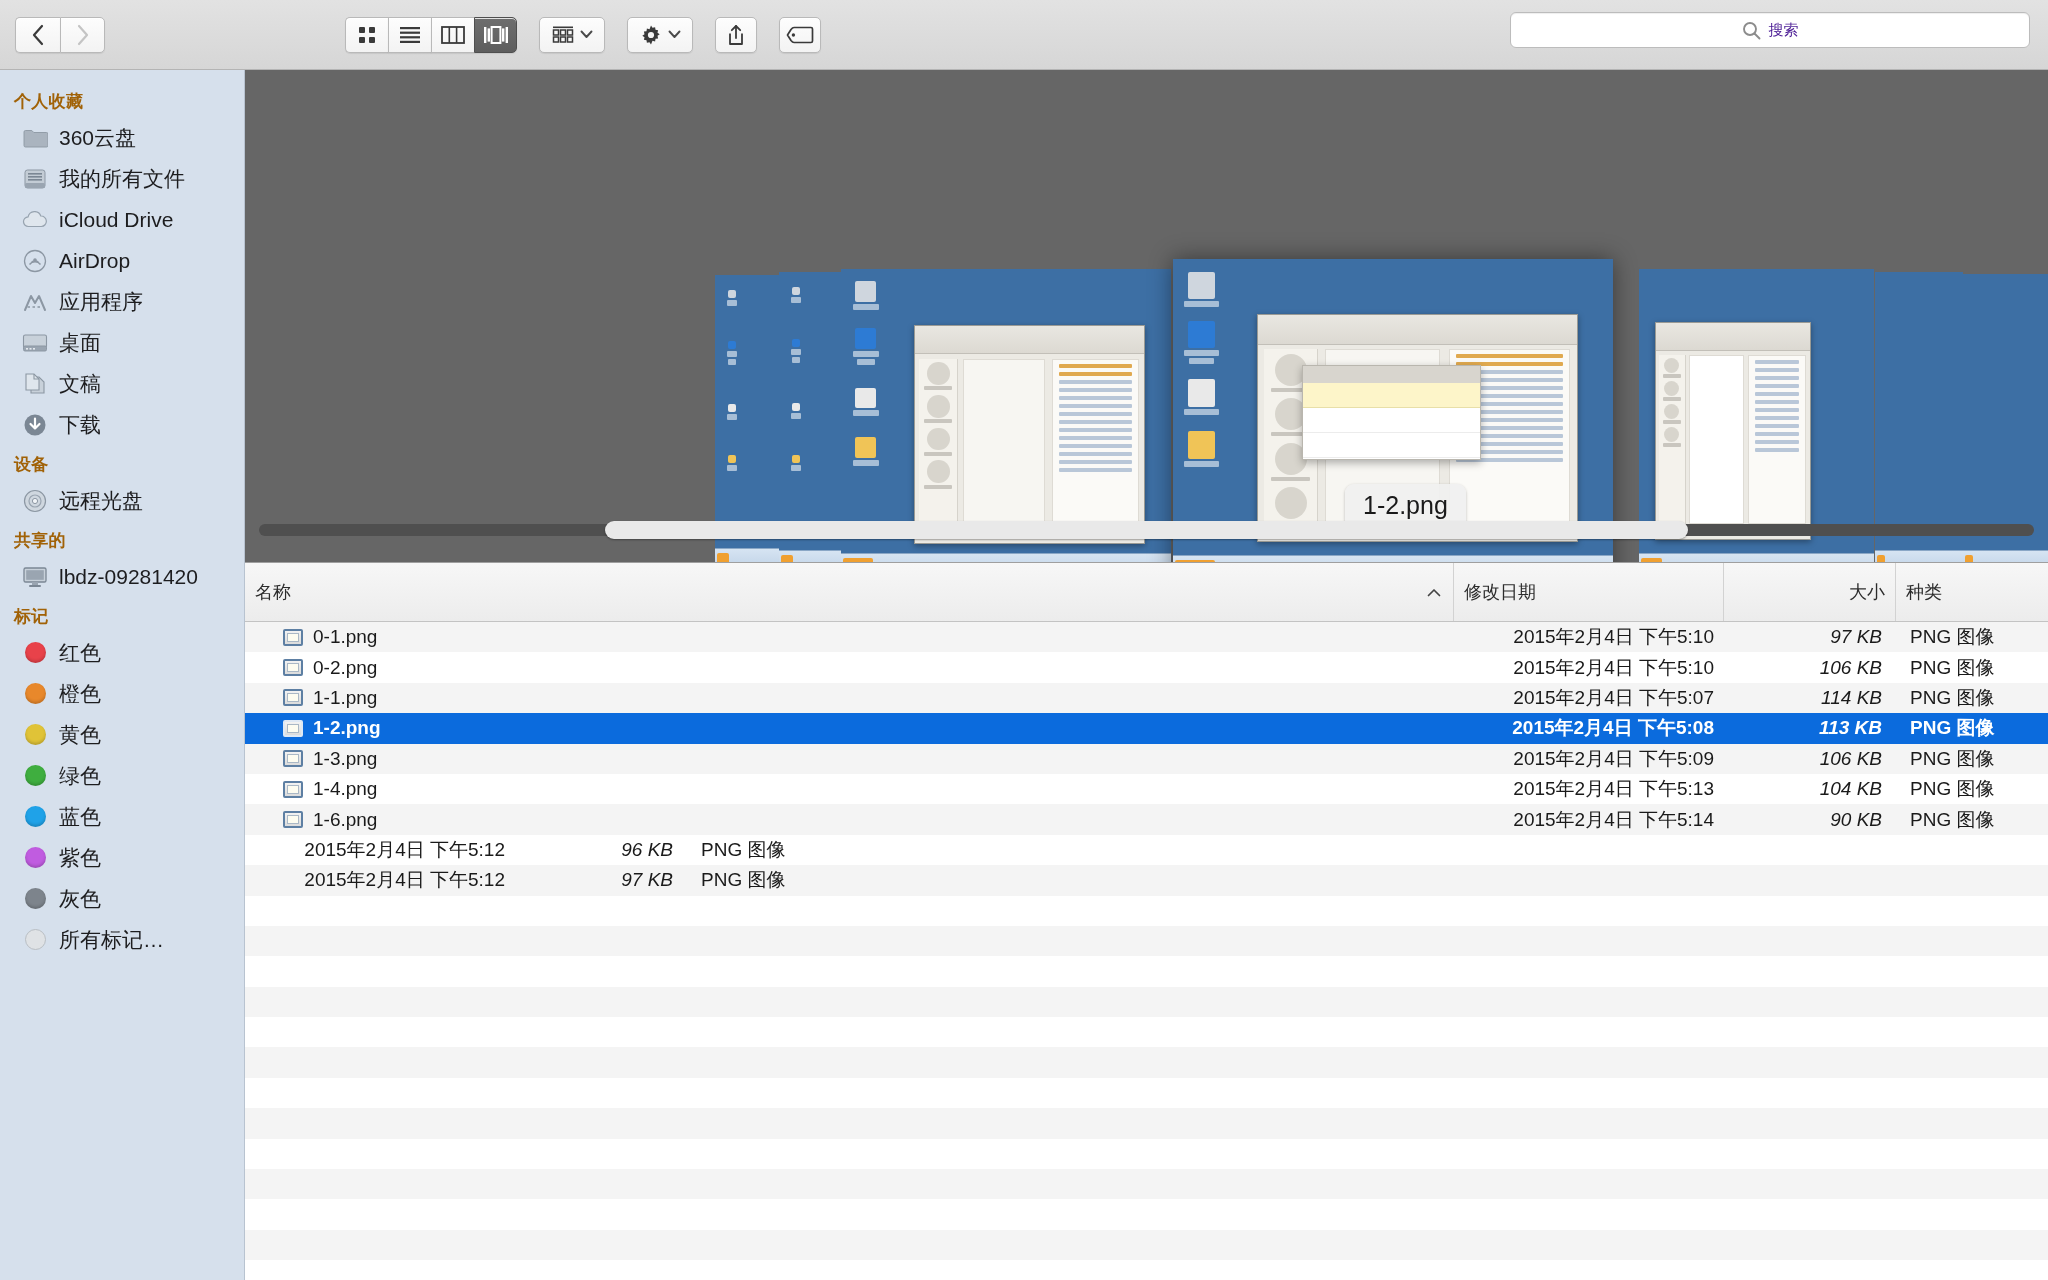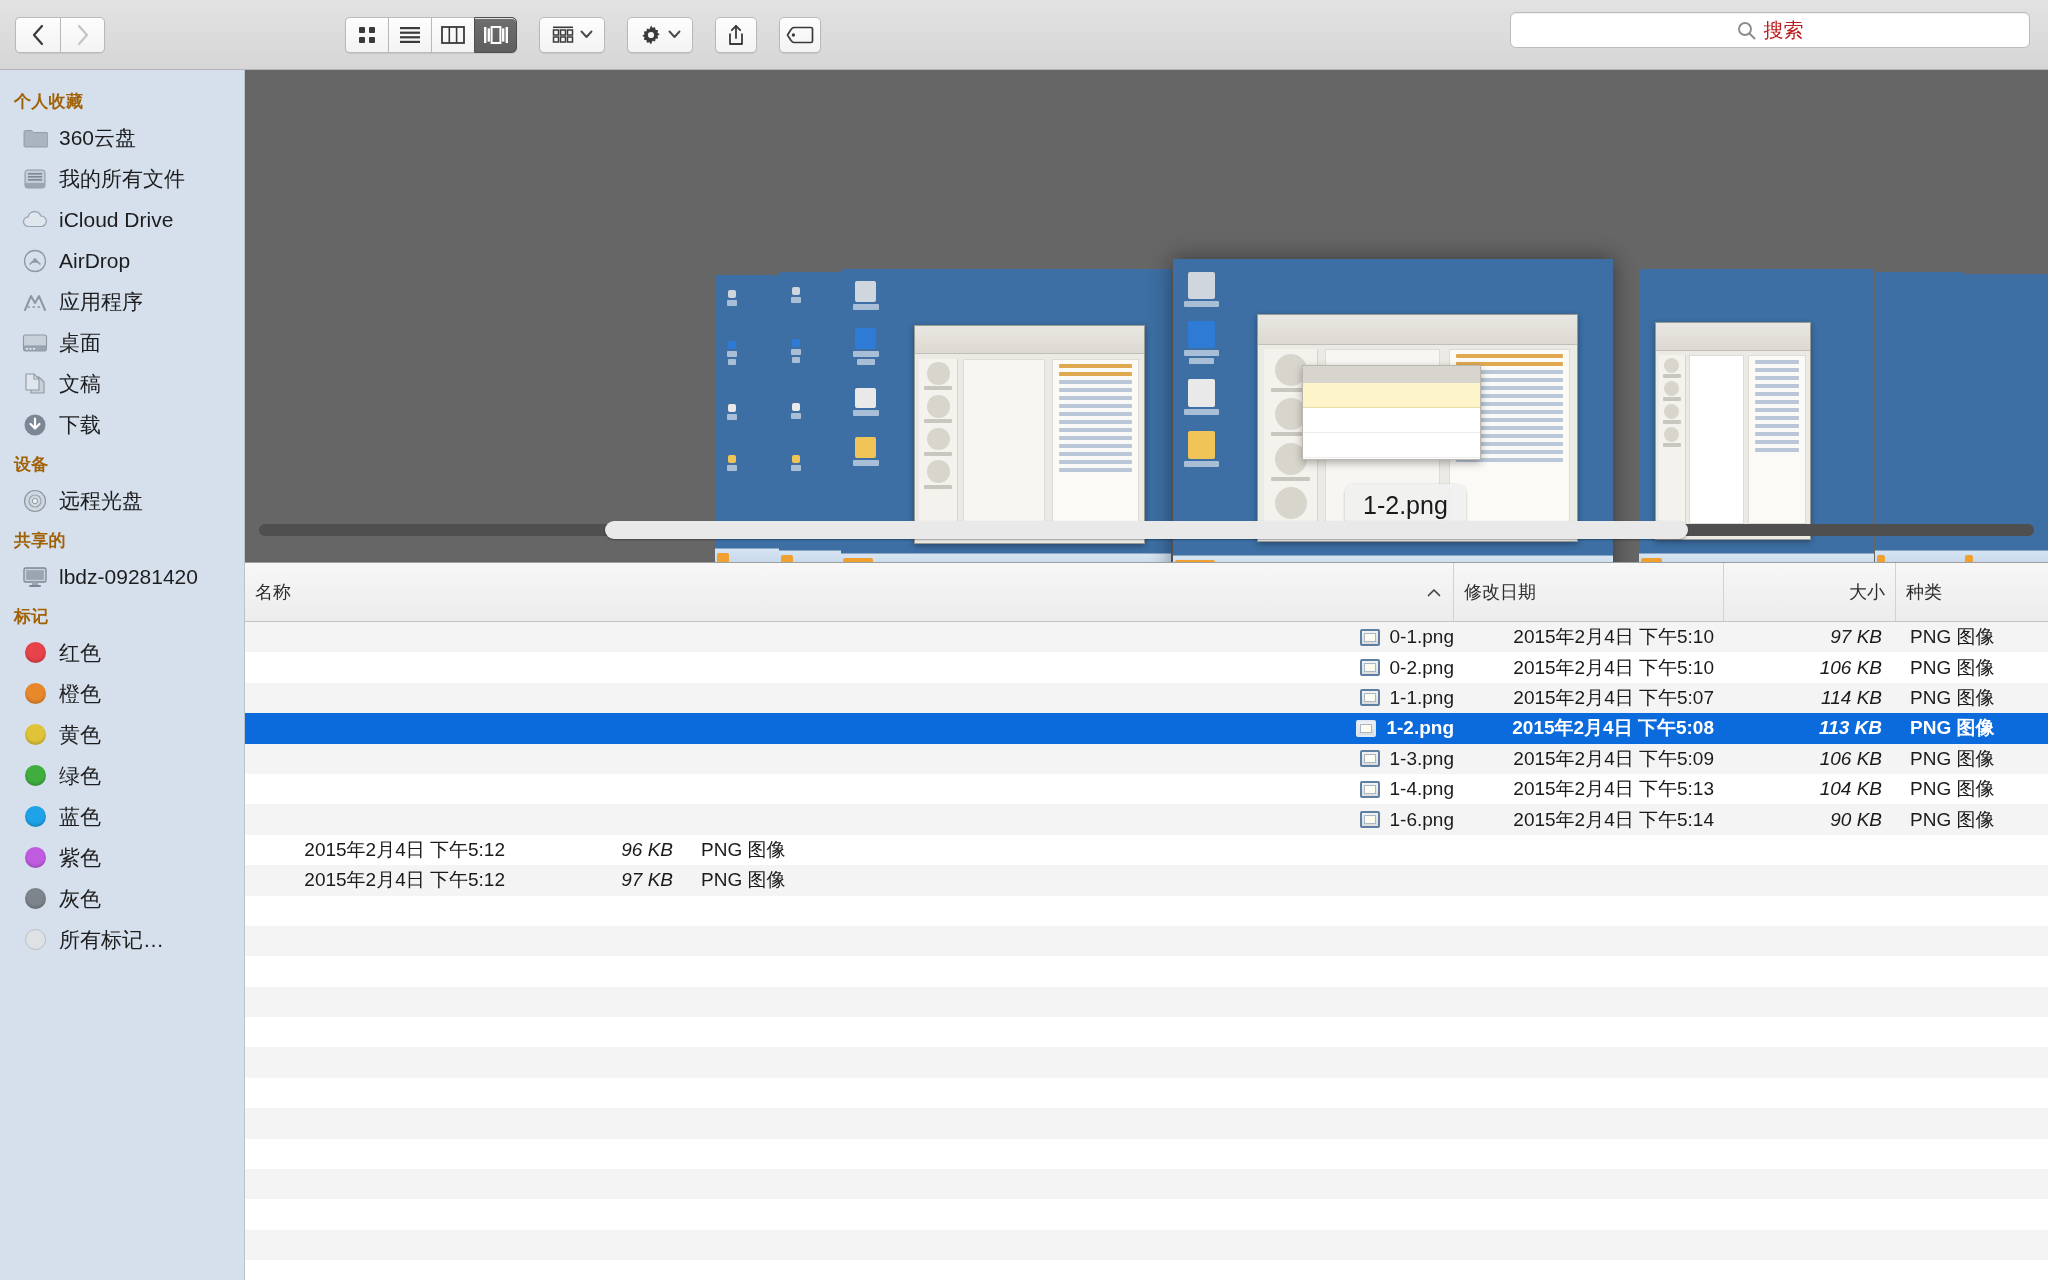--- a/index.html
+++ b/index.html
@@ -52,21 +52,21 @@
   .search-wrap { position: absolute; right: 18px; top: 12px; }
   .search-field {
     width: 520px; height: 36px;
     background: #fff;
     border: 1px solid #bcbcbc;
     border-radius: 6px;
     display: flex; align-items: center; justify-content: center;
     gap: 8px;
     box-shadow: 0 1px 1px rgba(0,0,0,0.07) inset;
   }
-  .search-ph { color: #b91c1c; font-size: 20px; }
+  .search-ph { color: #4c1d95; font-size: 15px; }
 
   
   .body { flex: 1; display: flex; min-height: 0; }
 
   
   .sidebar {
     width: 245px; flex: 0 0 245px;
     background: #d6e0ec;
     border-right: 1px solid #b8c3d0;
     padding-top: 12px;
@@ -167,21 +167,21 @@
   
   .list-body { flex: 1; overflow: hidden; background:#fff; }
   .row {
     display: flex; align-items: center;
     height: 30.4px;
     font-size: 19px; color: #1a1a1a;
   }
   .row.odd { background: #f4f4f4; }
   .row.even { background: #ffffff; }
   .row.selected { background: #0b6bdd; color: #fff; font-weight: bold; }
-  .c-name { flex: 1 1 auto; display:flex; align-items:center; gap:10px; padding-left: 38px; justify-content: flex-end; }
+  .c-name { flex: 1 1 auto; display:flex; align-items:center; gap:10px; padding-left: 38px; }
   .c-date { flex: 0 0 270px; padding-right: 10px; text-align:right; }
   .c-size { flex: 0 0 172px; padding-right: 14px; text-align:right;font-style:italic; }
   .c-kind { flex: 0 0 152px; padding-left: 14px; }
 
   .png-ico {
     width: 20px; height: 17px; flex:0 0 20px;
     background: linear-gradient(to bottom,#f2f2f2,#dcdcdc);
     border: 2px solid #5d7fa3;
     border-radius: 2px;
     position: relative;

